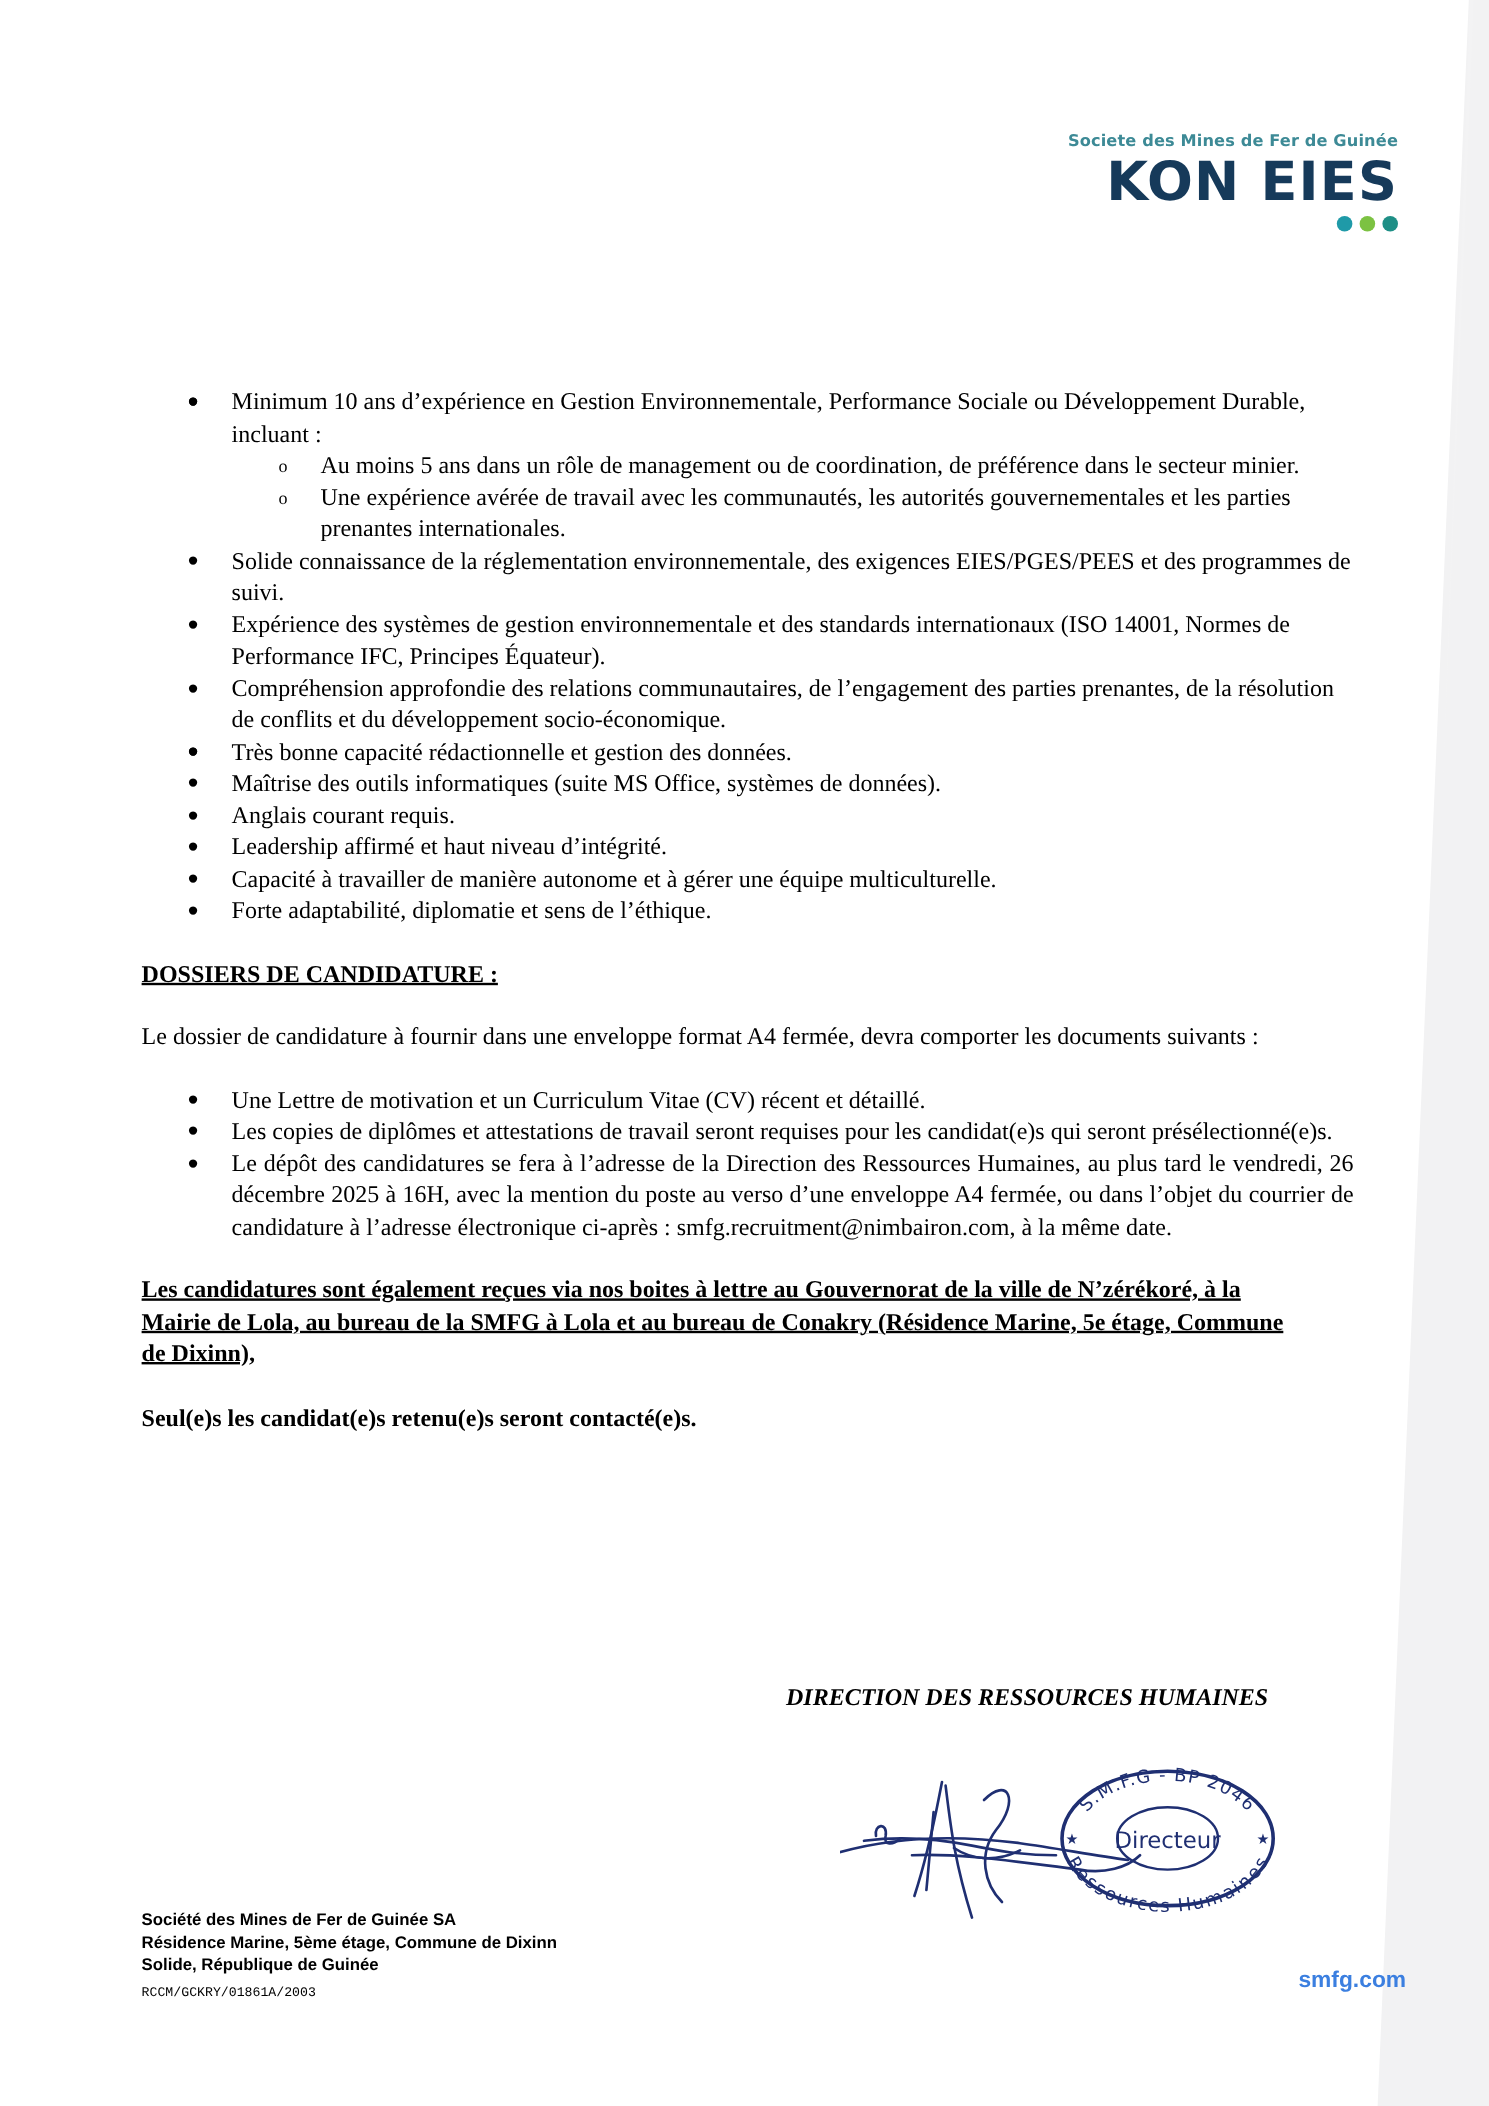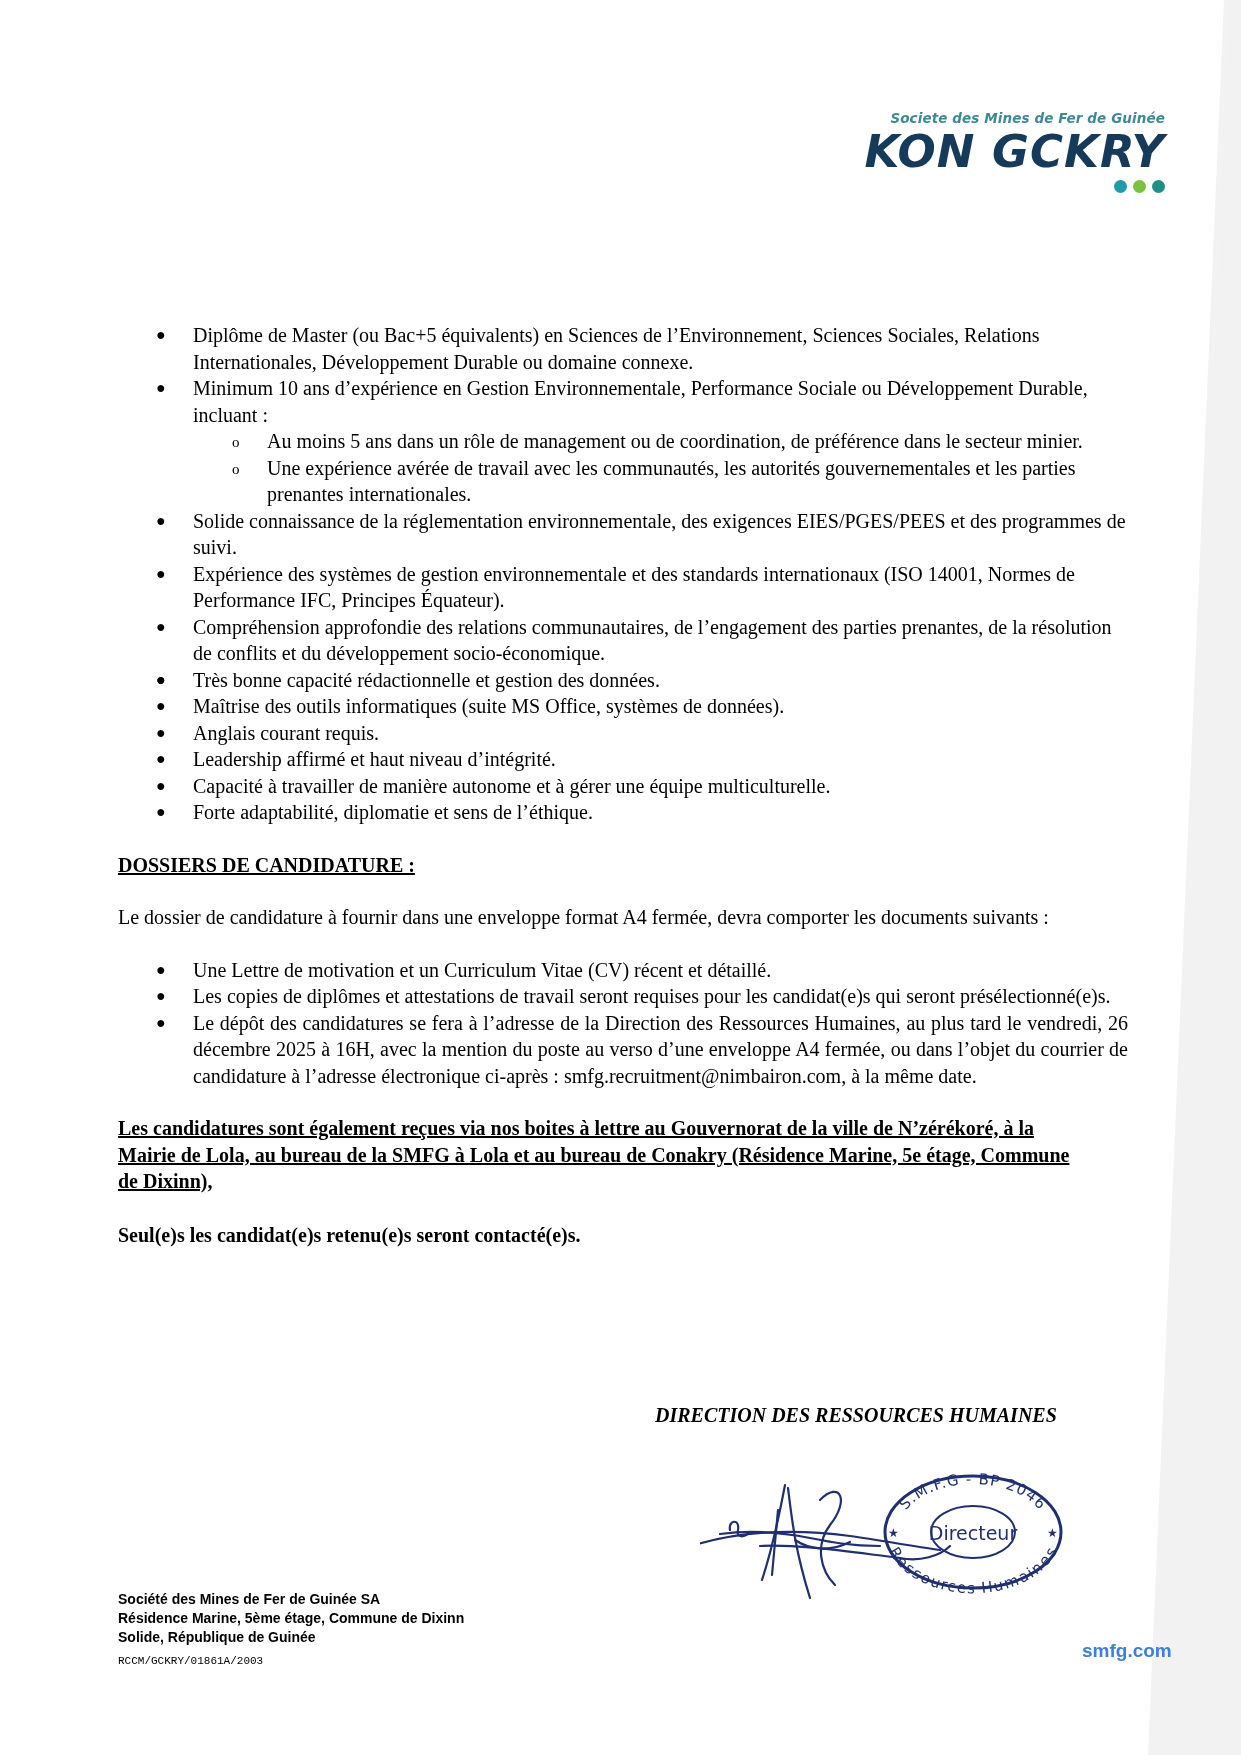--- a/index.html
+++ b/index.html
@@ -4,21 +4,21 @@
   <style>
     html, body { margin: 0; padding: 0; }
     body {
       width: 1241px; height: 1755px; position: relative; overflow: hidden;
       background: #ffffff; color: #000;
       font-family: "Liberation Serif", serif;
     }
     .bg-stripe {
       position: absolute; inset: 0; pointer-events: none;
     }
-    .logo { position: absolute; right: 76px; top: 110px; text-align: right; width: 420px; font-style: italic; }
+    .logo { position: absolute; right: 76px; top: 110px; text-align: right; width: 420px; }
     .logo-sub {
       font-family: "DejaVu Sans", sans-serif; font-weight: bold; font-size: 13.5px;
       color: #3d8a96; letter-spacing: 0.1px;
     }
     .logo-main {
       font-family: "DejaVu Sans", sans-serif; font-weight: bold; font-size: 45px;
       color: #163a5a; line-height: 44px; margin-top: 4px; letter-spacing: 1px;
     }
     .logo-dots { margin-top: 6px; display: flex; justify-content: flex-end; gap: 6px; }
     .logo-dots span { width: 13px; height: 13px; border-radius: 50%; display: inline-block; }
@@ -79,31 +79,31 @@
   <polygon points="1228,0 1241,0 1241,1755 1210,1755" fill="#f2f2f3"></polygon>
 </svg>
 <svg class="bg-stripe" width="1241" height="1755" viewBox="0 0 1241 1755">
   <polygon points="1232,0 1241,0 1241,1755 1175,1755 1140,1755 1180,780" fill="#f2f2f3" opacity="0"></polygon>
   <polygon points="1230,0 1241,0 1241,1755 1165,1755" fill="#f2f2f3"></polygon>
   <polygon points="1232,0 1241,0 1241,1755 1152,1755" fill="#f2f2f3"></polygon>
 </svg>
 
 <div class="logo">
   <div class="logo-sub">Societe des Mines de Fer de Guinée</div>
-  <div class="logo-main">KON GCKRY</div>
+  <div class="logo-main">KON EIES</div>
   <div class="logo-dots">
     <span class="dot" style="background: rgb(31, 154, 168);"></span>
     <span class="dot" style="background: rgb(124, 194, 66);"></span>
     <span class="dot" style="background: rgb(30, 143, 134);"></span>
   </div>
 </div>
 
 <div class="content">
   <ul class="l1" id="qual-list">
-      <li><span class="b">●</span><span>Diplôme de Master (ou Bac+5 équivalents) en Sciences de l’Environnement, Sciences Sociales, Relations Internationales, Développement Durable ou domaine connexe.</span></li>
+      <li><span class="b">●</span></li>
       <li><span class="b">●</span><span>Minimum 10 ans d’expérience en Gestion Environnementale, Performance Sociale ou Développement Durable, incluant :</span><ul class="l2">
           <li><span class="b">o</span><span>Au moins 5 ans dans un rôle de management ou de coordination, de préférence dans le secteur minier.</span></li>
           <li><span class="b">o</span><span>Une expérience avérée de travail avec les communautés, les autorités gouvernementales et les parties prenantes internationales.</span></li>
         </ul></li>
       <li><span class="b">●</span><span>Solide connaissance de la réglementation environnementale, des exigences EIES/PGES/PEES et des programmes de suivi.</span></li>
       <li><span class="b">●</span><span>Expérience des systèmes de gestion environnementale et des standards internationaux (ISO 14001, Normes de Performance IFC, Principes Équateur).</span></li>
       <li><span class="b">●</span><span>Compréhension approfondie des relations communautaires, de l’engagement des parties prenantes, de la résolution de conflits et du développement socio-économique.</span></li>
       <li><span class="b">●</span></li>
       <li><span class="b">●</span><span>Très bonne capacité rédactionnelle et gestion des données.</span></li>
       <li><span class="b">●</span><span>Maîtrise des outils informatiques (suite MS Office, systèmes de données).</span></li>

